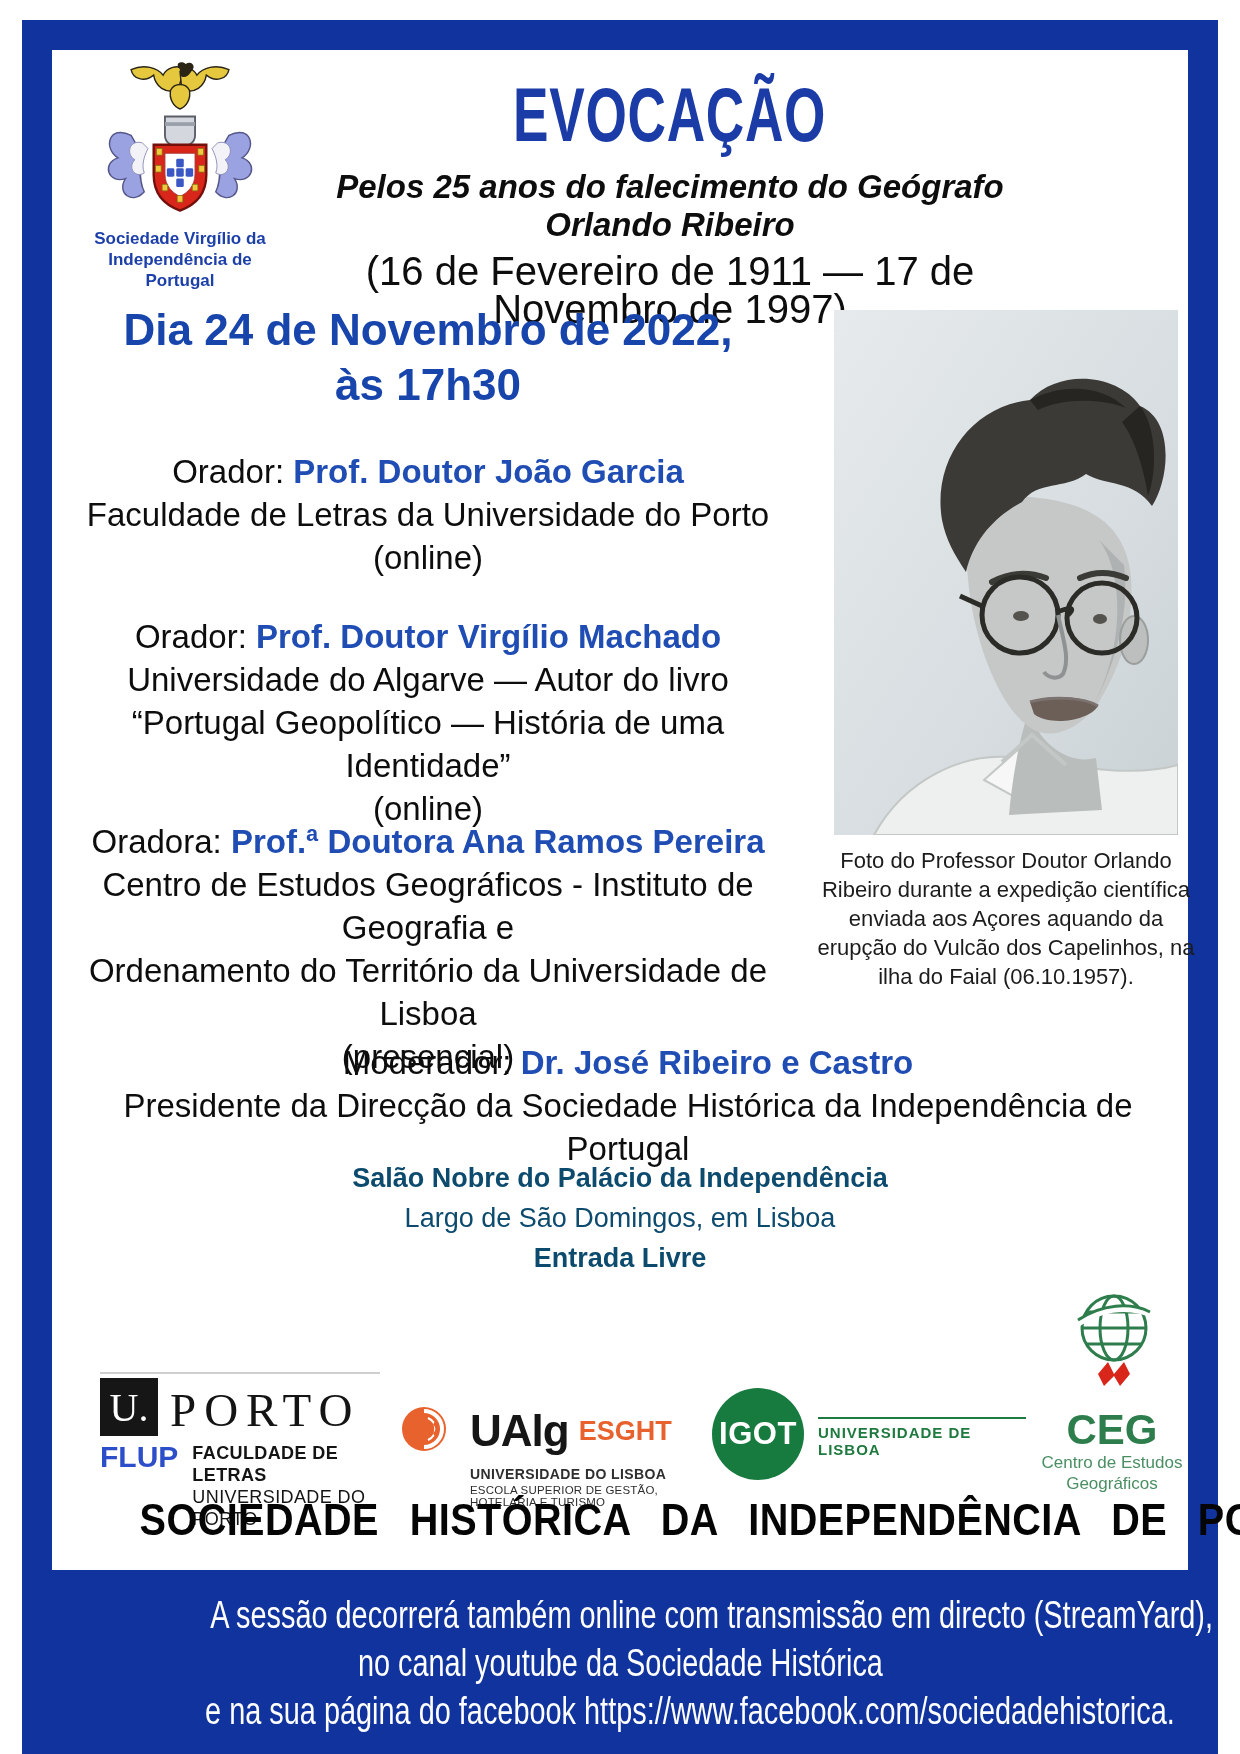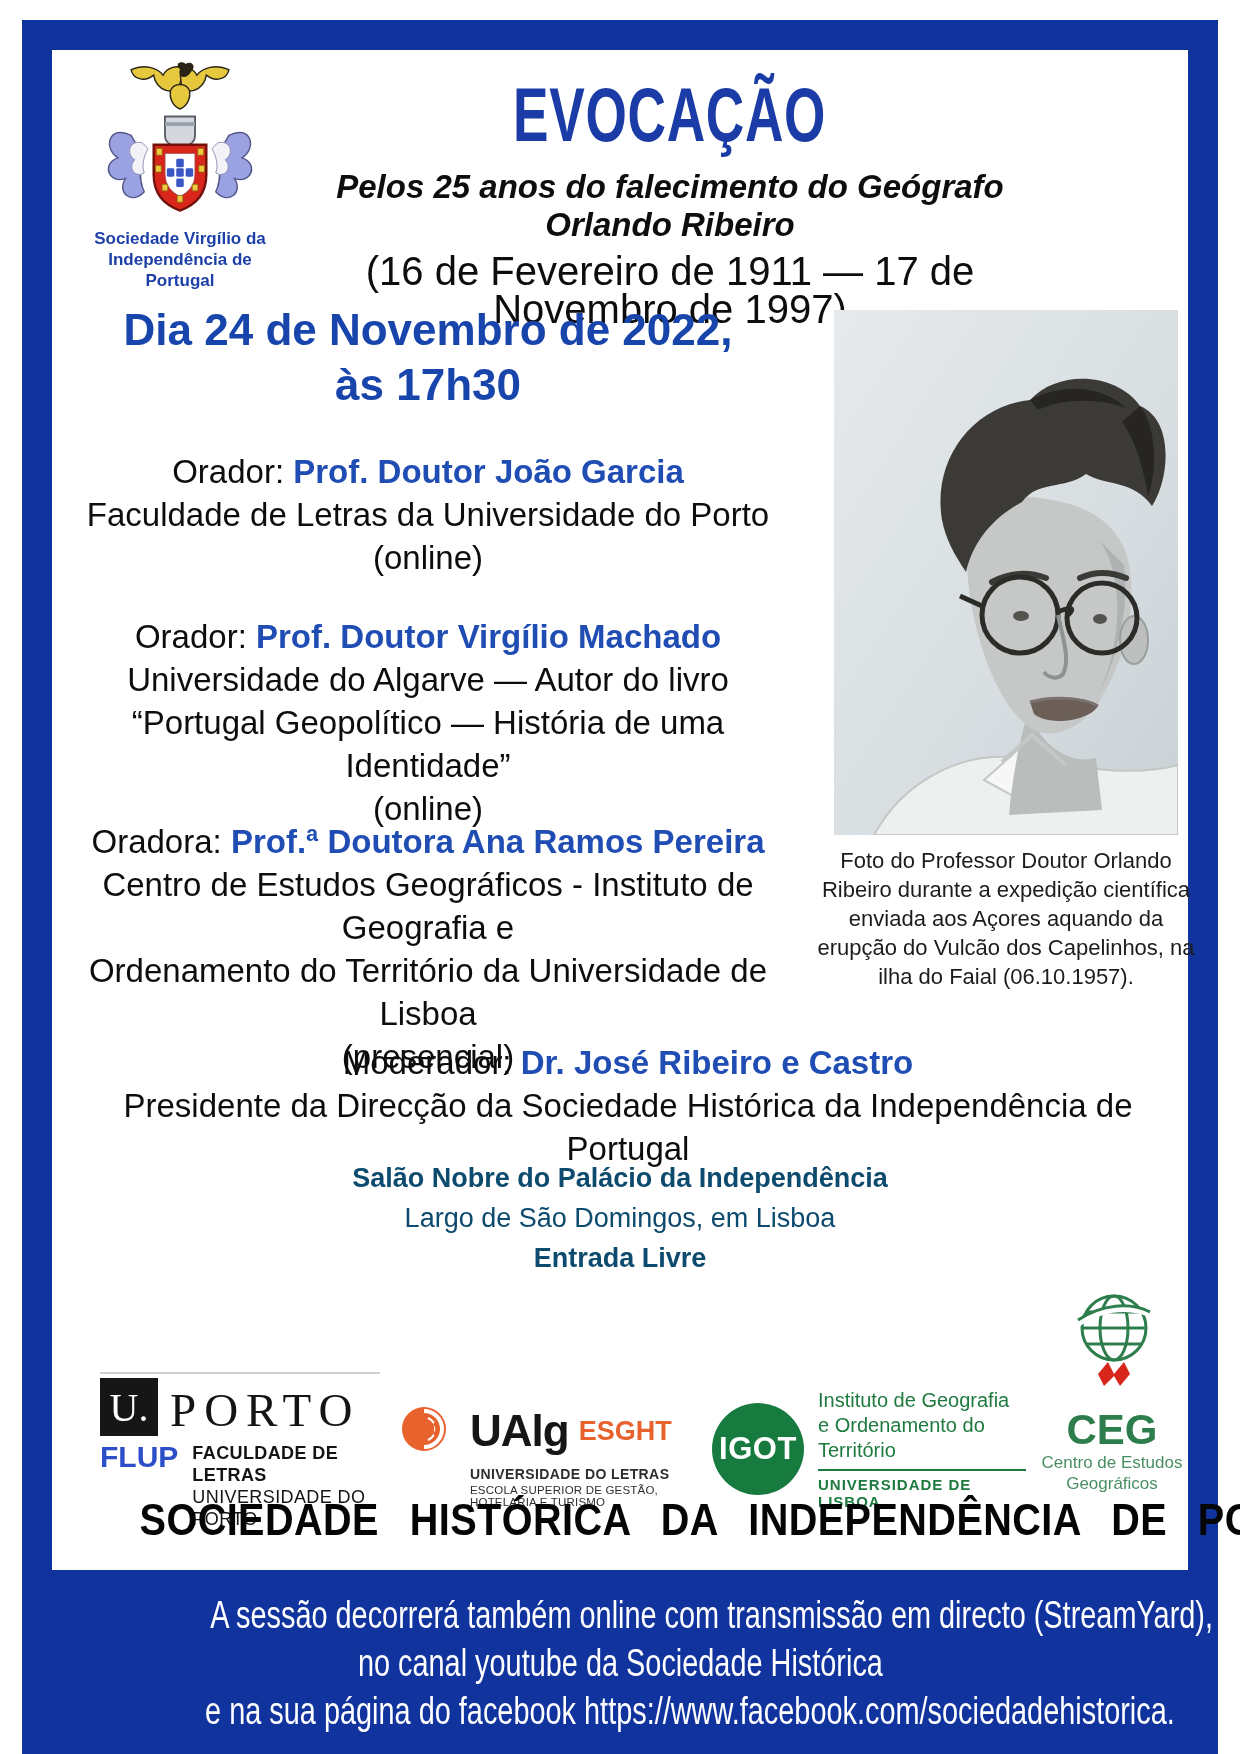--- a/index.html
+++ b/index.html
@@ -235,32 +235,28 @@
         <path d="M26,13 A18,18 0 0 1 26,49" fill="none" stroke="#ffffff" stroke-width="4"></path>
         <path d="M30,20 A12,12 0 0 1 30,42" fill="none" stroke="#e8622d" stroke-width="5"></path>
         <path d="M30,20 A12,12 0 0 1 30,42" fill="none" stroke="#ffffff" stroke-width="2"></path>
         <path d="M36,25 A7,7 0 0 1 36,37" fill="none" stroke="#e8622d" stroke-width="4"></path>
       </svg>
     </span>
     <span class="ualg-name">UAlg</span>
     <span class="ualg-unit">ESGHT</span>
   </div>
   <div class="ualg-lines">
-    <div class="l1">UNIVERSIDADE DO LETRAS</div>
+    <div class="l1">UNIVERSIDADE DO LISBOA</div>
     <div class="l2">ESCOLA SUPERIOR DE GESTÃO, HOTELARIA E TURISMO</div>
   </div>
 </div>
 
 <div class="logo-igot">
   <div class="igot-circle">IGOT</div>
   <div class="igot-right">
-    <div class="igot-lines">
-      <div>Instituto de Geografia</div>
-      <div>e Ordenamento do Território</div>
-    </div>
     <div class="igot-rule"></div>
     <div class="igot-univ">UNIVERSIDADE DE LISBOA</div>
   </div>
 </div>
 
 <div class="logo-ceg">
   <span>
     <svg width="96" height="112" viewBox="0 0 96 112">
       <g stroke="#2e7d4c" stroke-width="3" fill="none">
         <circle cx="50" cy="38" r="32"></circle>

